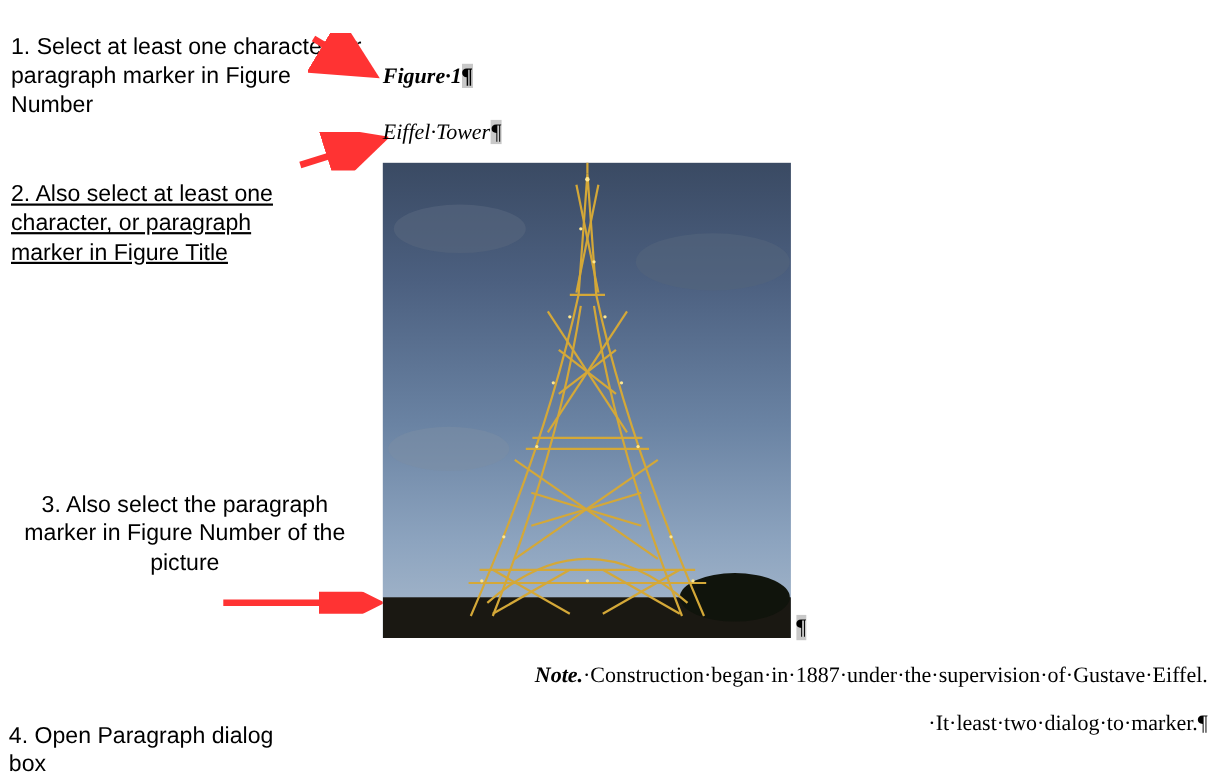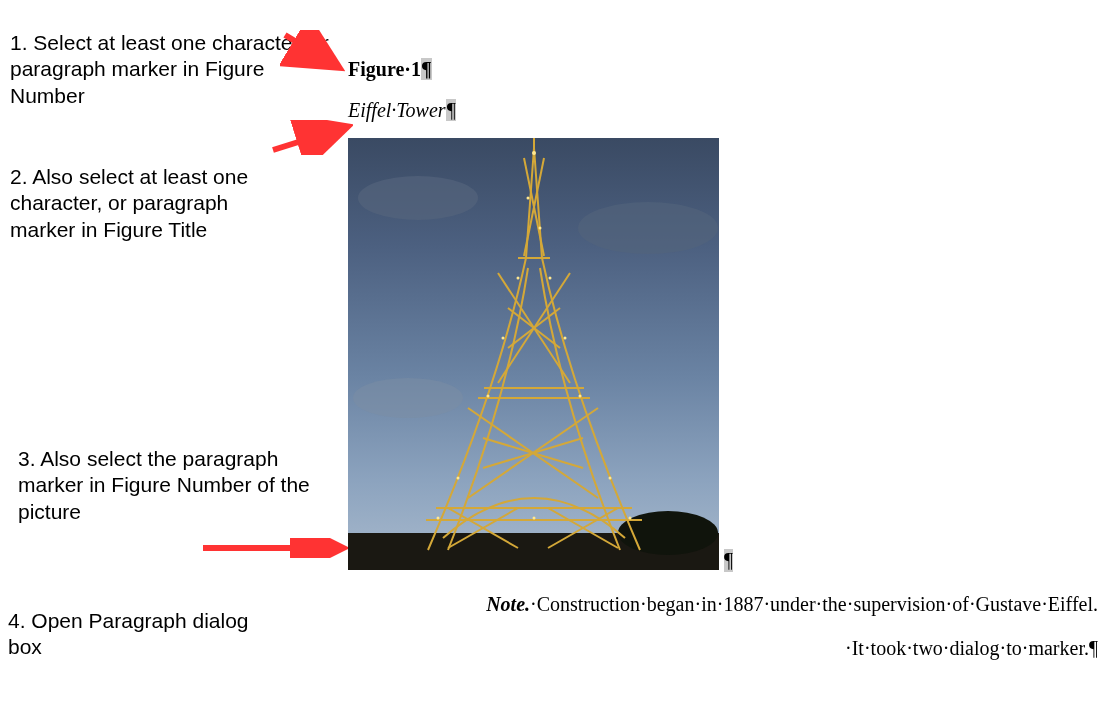--- a/index.html
+++ b/index.html
@@ -21,25 +21,26 @@
   .doc-area {
     position: absolute;
     left: 348px;
     top: 58px;
     width: 750px;
     font-family: "Times New Roman", Times, serif;
   }
   .fig-num {
     font-weight: bold;
     font-size: 20px;
+    font-style: italic;
   }
   .fig-title {
     font-style: italic;
     font-size: 20px;
-    margin-top: 18px;
+    margin-top: 28px;
   }
   .note-line {
     font-size: 20px;
     margin-top: 12px;
     line-height: 2.2;
     text-align: right;
   }
   .note-bold-italic {
     font-weight: bold;
     font-style: italic;
@@ -59,25 +60,25 @@
   }
   svg.arrow {
     position: absolute;
   }
 </style>
 </head>
 <body>
 
 <div class="instruction" style="left:10px; top:30px; width:320px;">1. Select at least one character, or paragraph marker in Figure Number</div>
 
-<div class="instruction" style="left:10px; top:164px; width:280px;">2. Also select at least one character, or paragraph marker in Figure Title</div>
+<div class="instruction" style="left:10px; top:164px; width:280px;text-decoration:underline;">2. Also select at least one character, or paragraph marker in Figure Title</div>
 
-<div class="instruction" style="left:18px; top:446px; width:300px;">3. Also select the paragraph marker in Figure Number of the picture</div>
+<div class="instruction" style="left:18px; top:446px; width:300px;text-align:center;">3. Also select the paragraph marker in Figure Number of the picture</div>
 
-<div class="instruction" style="left:8px; top:608px; width:260px;">4. Open Paragraph dialog box</div>
+<div class="instruction" style="left:8px; top:656px; width:260px;">4. Open Paragraph dialog box</div>
 
 <svg class="arrow" style="left:280px; top:30px;" width="70" height="45">
   <defs>
       <marker id="ah1" markerWidth="10" markerHeight="10" refX="8" refY="5" orient="auto">
         <polygon points="0,0 10,5 0,10" fill="#f33"></polygon>
       </marker>
     </defs>
   <line x1="5" y1="5" x2="55" y2="35" stroke="#f33" stroke-width="6" marker-end="url(#ah1)"></line>
 </svg>
 
@@ -174,16 +175,16 @@
         <circle cx="186" cy="380" r="1.5"></circle>
       </g>
     </svg>
     
     <span class="pilcrow sel" style="position:absolute; right:-14px; bottom:-2px; font-size:20px; font-family:'Times New Roman',serif;">¶</span>
   </div>
 
   <div class="note-line">
     <span class="note-bold-italic">Note.</span><span class="middot">·</span><span>Construction</span><span class="middot">·</span><span>began</span><span class="middot">·</span><span>in</span><span class="middot">·</span><span>1887</span><span class="middot">·</span><span>under</span><span class="middot">·</span><span>the</span><span class="middot">·</span><span>supervision</span><span class="middot">·</span><span>of</span><span class="middot">·</span><span>Gustave</span><span class="middot">·</span><span>Eiffel.</span>
     <br>
-    <span class="middot">·</span><span>It</span><span class="middot">·</span><span>took</span><span class="middot">·</span><span>two</span><span class="middot">·</span><span>dialog</span><span class="middot">·</span><span>to</span><span class="middot">·</span><span>marker.</span><span class="pilcrow">¶</span>
+    <span class="middot">·</span><span>It</span><span class="middot">·</span><span>least</span><span class="middot">·</span><span>two</span><span class="middot">·</span><span>dialog</span><span class="middot">·</span><span>to</span><span class="middot">·</span><span>marker.</span><span class="pilcrow">¶</span>
   </div>
 
 </div>
 
 </body></html>

